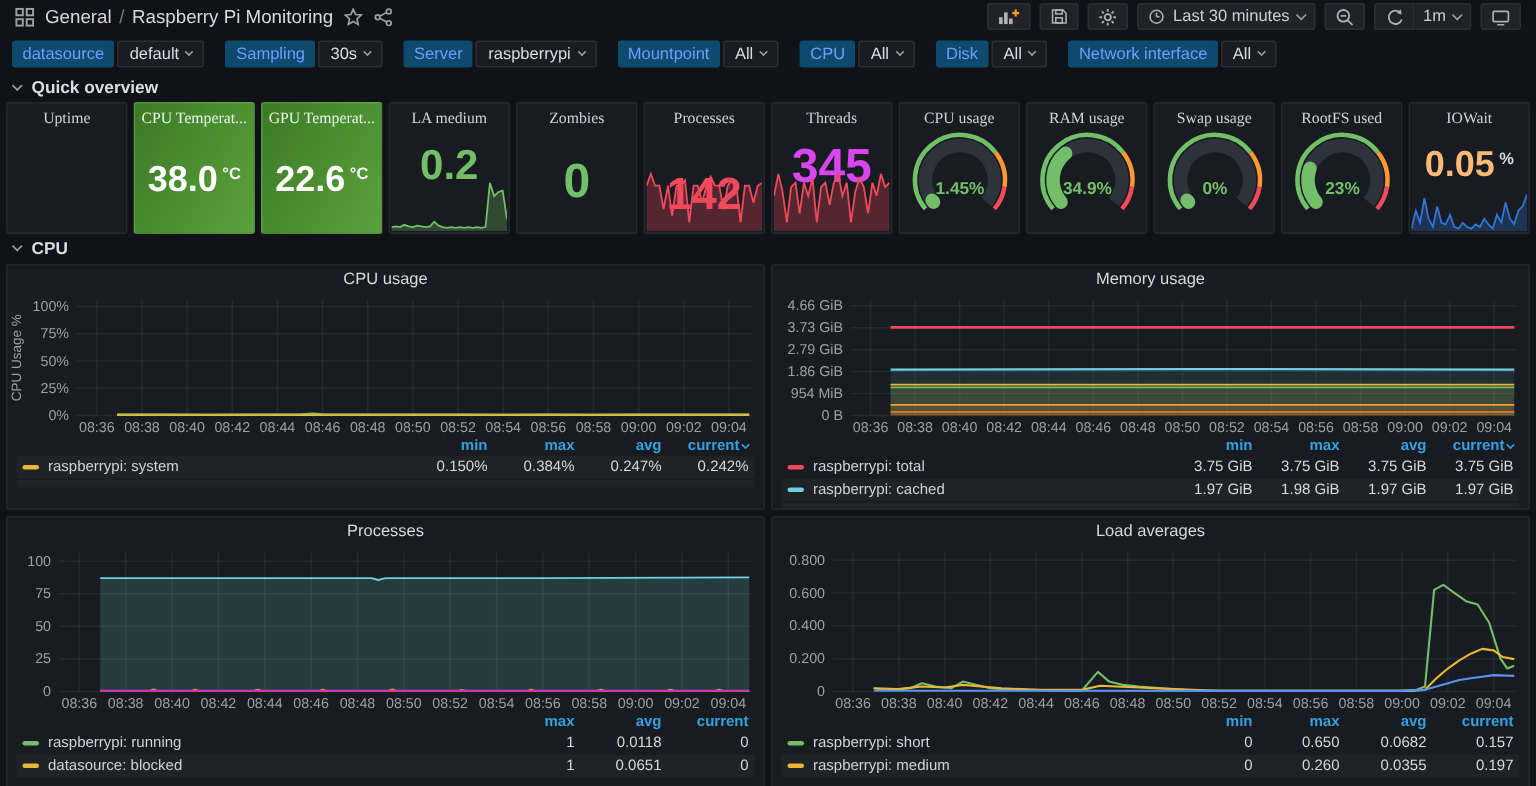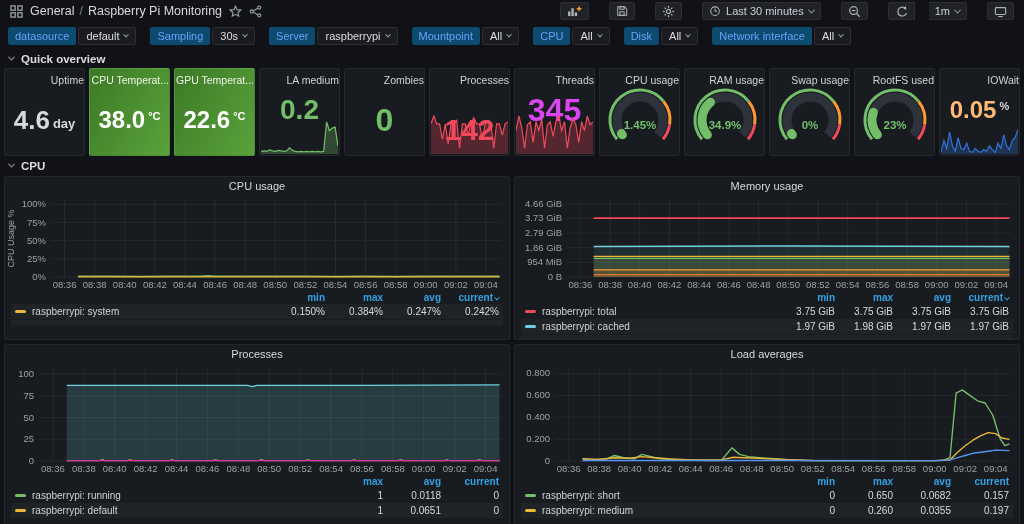--- a/index.html
+++ b/index.html
@@ -4,21 +4,21 @@
 <style>
   * { box-sizing: border-box; margin: 0; padding: 0; }
   html,body { width:1024px; height:524px; overflow:hidden; background:#111217;
     font-family:"Liberation Sans", sans-serif; color:#d8d9da; }
 
   
   .topbar { height:22px; display:flex; align-items:center; padding:0 10px; gap:7px; background:#111217; }
   .crumb { display:flex; align-items:center; gap:5px; font-size:12.5px; font-weight:500; }
   .crumb .sep { color:#7b8087; }
   .ticon { color:#9da0a6; display:inline-flex; align-items:center; }
-  .tb-right { margin-left:auto; display:flex; gap:20px; align-items:center; }
+  .tb-right { margin-left:auto; display:flex; gap:6px; align-items:center; }
   .tbtn { height:18px; background:#202226; border:1px solid #2c2e34; border-radius:2px;
     display:flex; align-items:center; gap:5px; padding:0 6px; font-size:11px; color:#c7d0d9; cursor:pointer; }
   .tbtn.joined-l { border-top-right-radius:0; border-bottom-right-radius:0; margin-right:-6px; }
   .tbtn.joined-r { border-top-left-radius:0; border-bottom-left-radius:0; border-left:none; }
 
   
   .filters { display:flex; align-items:center; gap:14px; padding:5px 8px 4px 8px; }
   .filter { display:flex; align-items:center; gap:2px; }
   .flabel { font-size:11px; font-weight:500; color:#6E9FFF; background:#0c4a6e; padding:3px 7px; border-radius:2px; }
   .fvalue { font-size:11px; color:#dcdde0; background:#1a1c21; border:1px solid #2c2e34;
@@ -28,22 +28,22 @@
     display:inline-block; transform:rotate(-45deg) translate(1px,-1px); }
   .chev.small { width:4px; height:4px; }
 
   
   .sechead { display:flex; align-items:center; gap:7px; padding:4px 9px 3px 9px;
     font-size:11.5px; font-weight:700; color:#dcdde0; cursor:pointer; height:18px; }
 
   
   .stats { display:grid; grid-template-columns:repeat(12,1fr); gap:4px; margin:1px 4px 0 4px; height:88px; }
   .panel { background:#181b1f; border:1px solid rgba(204,204,220,0.07); border-radius:2px; position:relative; overflow:hidden; }
-  .ptitle { text-align:right; font-size:10.5px; font-weight:500; color:#d0d2d6; padding-top:5px;
-    white-space:nowrap; overflow:hidden; cursor:pointer; }
+  .ptitle { text-align:center; font-size:10.5px; font-weight:500; color:#d0d2d6; padding-top:5px;
+    white-space:nowrap; overflow:hidden; cursor:pointer;font-family:Liberation Serif, serif; }
   .stat.bg { background:linear-gradient(120deg,#3c7a25 0%,#5aa23c 100%); }
   .stat.bg .ptitle { color:#eef4ea; }
   .sval { position:absolute; inset:16px 0 0 0; display:flex; align-items:center; justify-content:center; gap:3px; }
   .stat.has-spark .sval { inset:12px 0 16px 0; }
   .sval .num { font-weight:600; line-height:1; }
   .sval .unit-sup { font-size:11px; font-weight:700; margin-top:-9px; }
   .sval .unit-after { font-size:13px; font-weight:600; margin-top:7px; }
   .sparkwrap { position:absolute; left:1px; right:1px; bottom:1px; }
   .gaugewrap { position:absolute; inset:16px 0 0 0; display:flex; justify-content:center; }
 
@@ -230,24 +230,20 @@
     </div>
   </div>
 
 <div class="sechead">
   <i class="chev"></i>
   <span>Quick overview</span>
 </div>
 <div class="stats" id="stats">
     <div class="panel stat">
       <div class="ptitle">Uptime</div>
-      <div class="sval">
-        <span class="num" style="font-size: 26px; color: rgb(216, 217, 218);">4.6</span>
-        <span class="unit-after" style="color: rgb(216, 217, 218);">day</span>
-      </div>
     </div>
     <div class="panel stat bg">
       <div class="ptitle">CPU Temperat...</div>
       <div class="sval">
         <span class="num" style="font-size: 24px; color: rgb(255, 255, 255);">38.0</span>
         <span class="unit-sup" style="color: rgb(255, 255, 255);">°C</span>
       </div>
     </div>
     <div class="panel stat bg">
       <div class="ptitle">GPU Temperat...</div>
@@ -594,21 +590,21 @@
             <span class="dash" style="background: rgb(115, 191, 105);"></span>
             <span>raspberrypi: running</span>
           </span>
           <span class="lcol">1</span>
           <span class="lcol">0.0118</span>
           <span class="lcol">0</span>
         </div>
         <div class="lrow zebra">
           <span class="lname">
             <span class="dash" style="background: rgb(234, 184, 57);"></span>
-            <span>raspberrypi: default</span>
+            <span>datasource: blocked</span>
           </span>
           <span class="lcol">1</span>
           <span class="lcol">0.0651</span>
           <span class="lcol">0</span>
         </div>
       </div>
     </div>
     <div class="panel">
       <div class="cptitle">Load averages</div>
       <div class="plot" style="height: 112px;">

